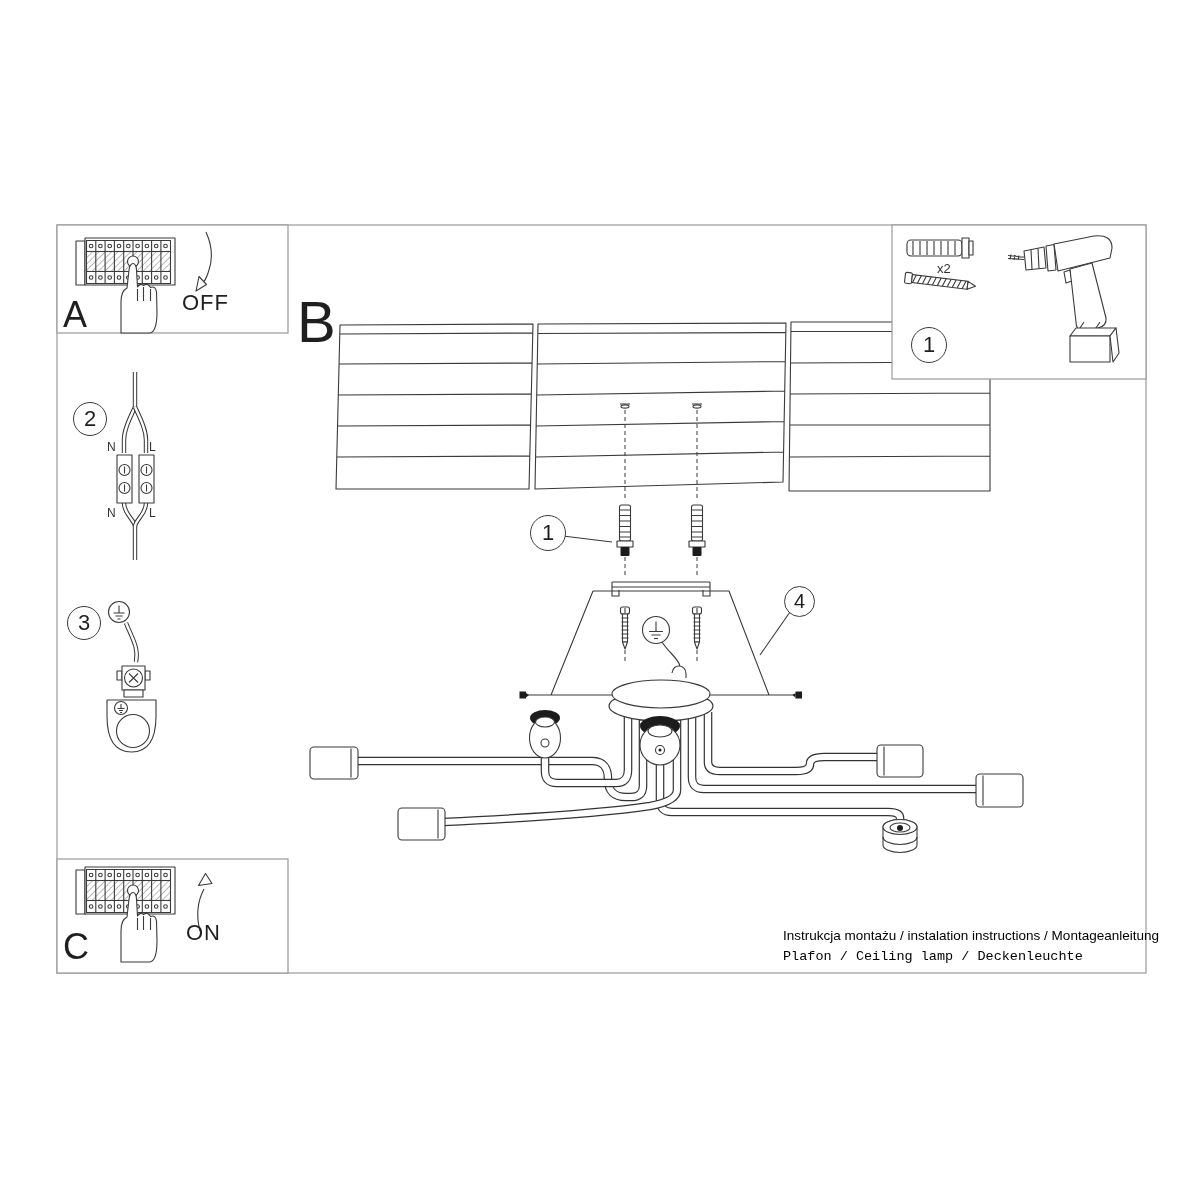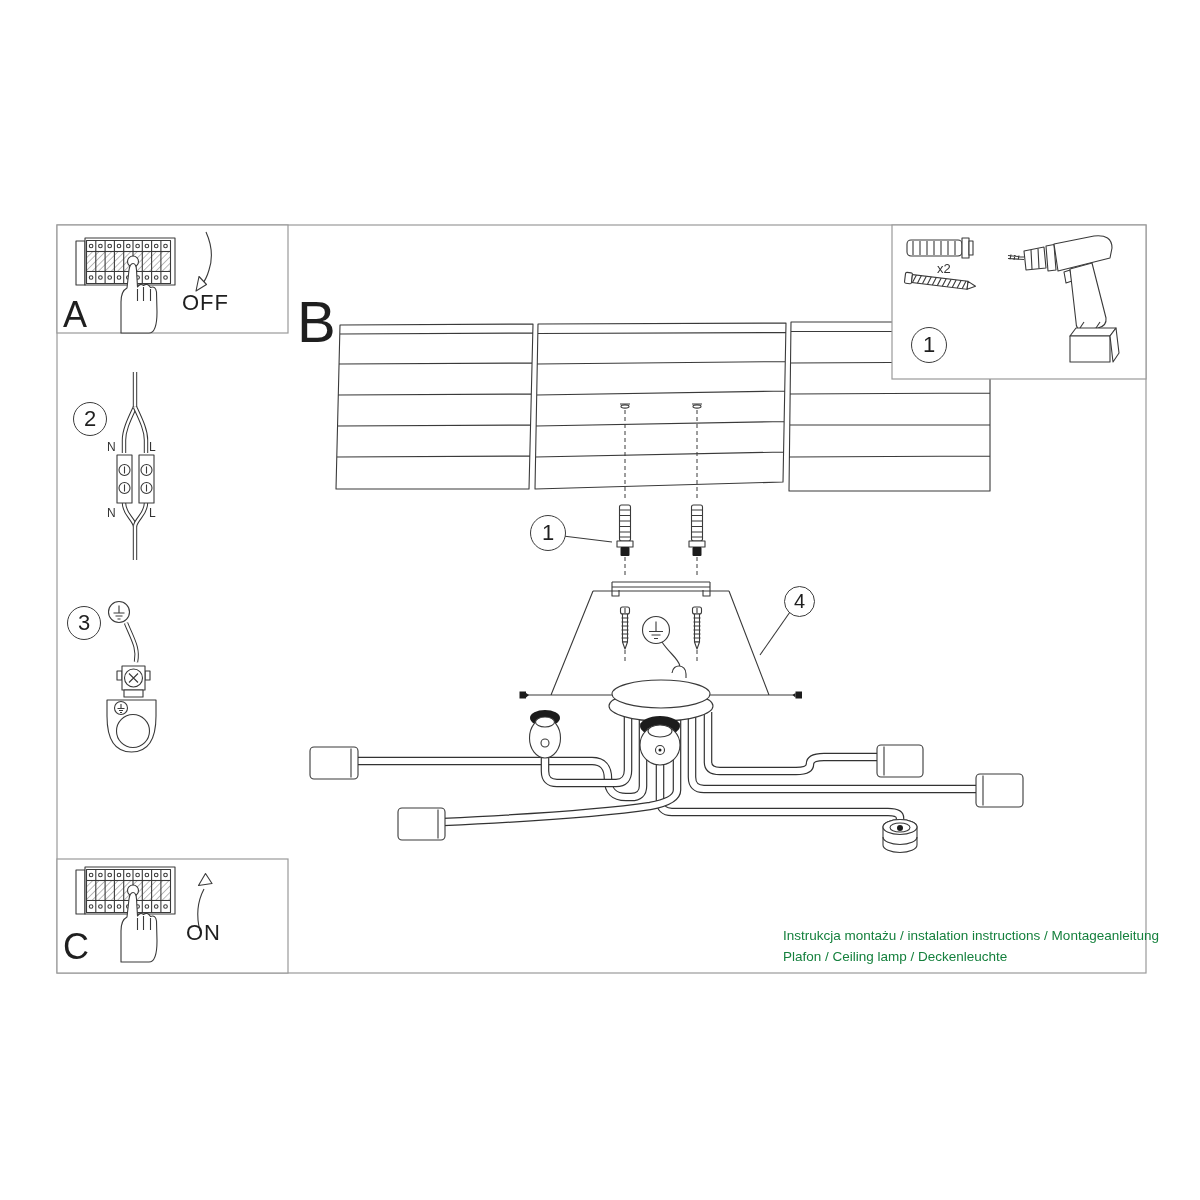--- a/index.html
+++ b/index.html
@@ -5,21 +5,21 @@
   html,body{margin:0;padding:0;background:#fff;}
   .canvas{position:relative;width:1200px;height:1200px;background:#ffffff;overflow:hidden;
           font-family:"Liberation Sans", sans-serif;color:#222;}
   svg{position:absolute;left:0;top:0;}
   .txt{position:absolute;white-space:pre;color:#1f1f1f;}
   .big-letter{font-size:36px;font-weight:400;}
   .b-letter{font-size:58px;font-weight:400;}
   .state{font-size:22px;letter-spacing:1px;font-weight:400;}
   .nl{font-size:12px;font-weight:400;color:#333;}
   .qty{font-size:13px;color:#333;text-align:right;}
-  .foot{font-size:13.5px;color:#15803d;}
+  .foot{font-size:13.5px;color:#000000;}
   .num-circle{position:absolute;border:1.4px solid #3c3c3c;border-radius:50%;
               background:#fff;display:flex;align-items:center;justify-content:center;
               font-size:22px;color:#1f1f1f;}
   
   .art{stroke:#3a3a3a;stroke-width:1.1;fill:none;stroke-linejoin:round;}
   .artw{stroke:#3a3a3a;stroke-width:1.1;fill:#fff;stroke-linejoin:round;}
   .dark{fill:#1c1c1c;stroke:none;}
   .frame{stroke:#9a9a9a;stroke-width:1.2;fill:none;}
   .boxw{stroke:#9a9a9a;stroke-width:1.2;fill:#fff;}
   .dash{stroke:#3a3a3a;stroke-width:1;fill:none;stroke-dasharray:4 3;}
@@ -332,15 +332,15 @@
     </div>
 
 <div class="txt nl" style="left:107px;top:440px;">N</div>
 <div class="txt nl" style="left:149px;top:440px;">L</div>
 <div class="txt nl" style="left:107px;top:506px;">N</div>
 <div class="txt nl" style="left:149px;top:506px;">L</div>
 
 <div class="txt qty" style="left:937px;top:261px;">x2</div>
 
 <div class="txt foot" style="left:783px;top:928px;">Instrukcja montażu / instalation instructions / Montageanleitung</div>
-<div class="txt foot" style="left:783px;top:949px;">Plafon / Ceiling lamp / Deckenleuchte</div>
+<div class="txt foot" style="left:783px;top:949px;font-family:Liberation Mono, monospace;">Plafon / Ceiling lamp / Deckenleuchte</div>
 
 </div>
 
 </body></html>

